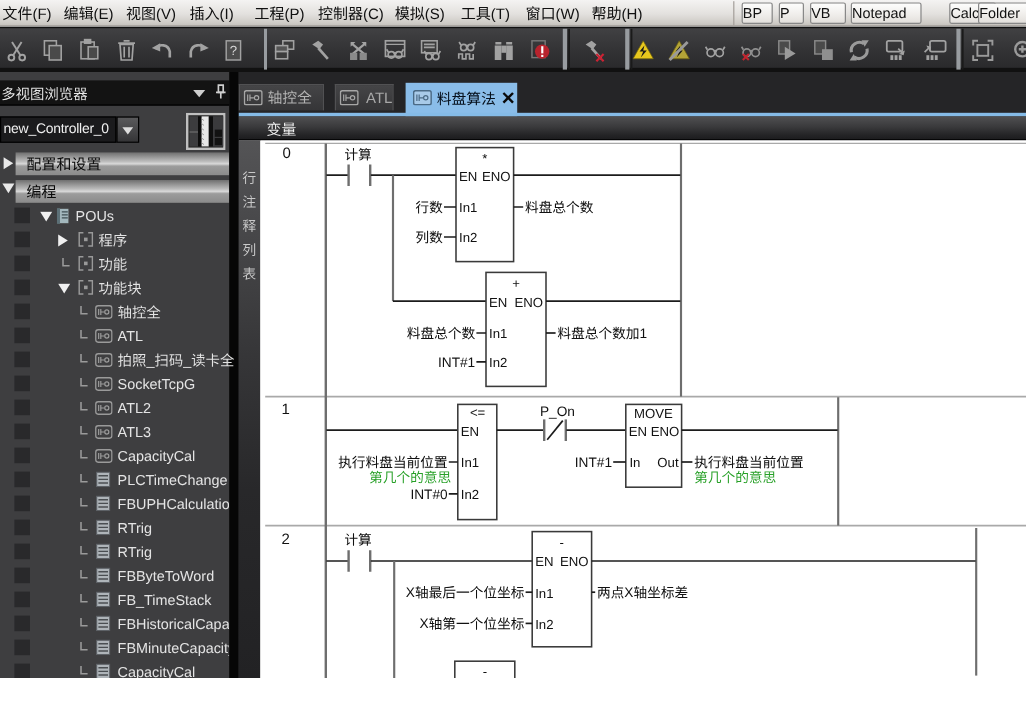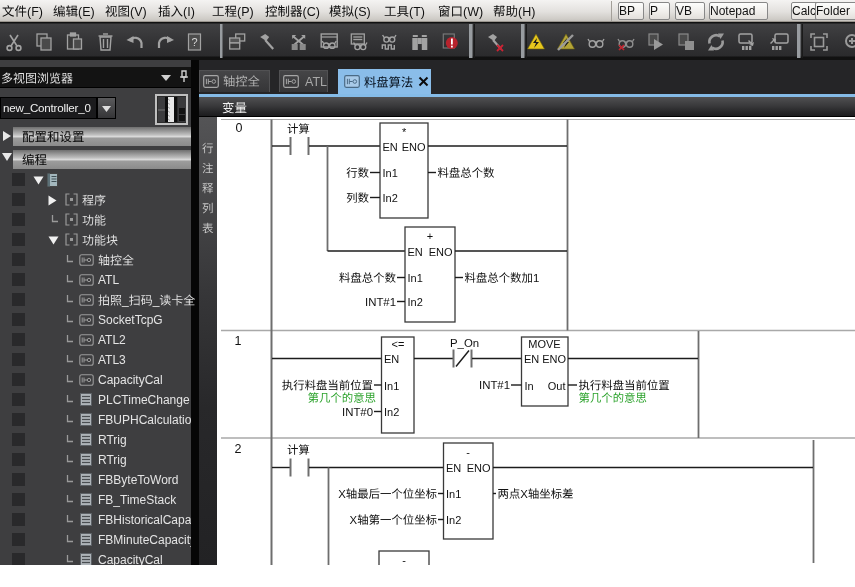--- a/index.html
+++ b/index.html
@@ -236,20 +236,21 @@
     </svg>
     <svg class="abs" style="left:47px;top:113px" width="11" height="14" viewBox="0 0 11 14">
       <rect x="0.5" y="0.5" width="10" height="13" fill="#a3b7bd" stroke="#444"></rect>
       <rect x="0.5" y="0.5" width="2.5" height="13" fill="#5c7077"></rect>
       <g stroke="#3f4f55" stroke-width="1">
         <line x1="4.5" y1="3.5" x2="9.5" y2="3.5"></line>
         <line x1="4.5" y1="6" x2="9.5" y2="6"></line>
         <line x1="4.5" y1="8.5" x2="9.5" y2="8.5"></line>
       </g>
     </svg>
+    <div class="trow" style="left:63px;top:110px;width:120px">POUs</div>
     <div class="trow" style="top:130px">
       <span class="sq"></span>
     </div>
     <svg class="abs" style="left:48px;top:135px" width="9" height="11">
       <path d="M0.5 0.5 L8.5 5.5 L0.5 10.5 Z" fill="#f0f0f0"></path>
     </svg>
     <svg class="abs" style="left:65px;top:133px" width="13" height="13" viewBox="0 0 13 13">
       <g fill="none" stroke="#999" stroke-width="1.2">
         <path d="M4.5 1 h-3.5 v11 h3.5 M8.5 1 h3.5 v11 h-3.5"></path>
       </g>

